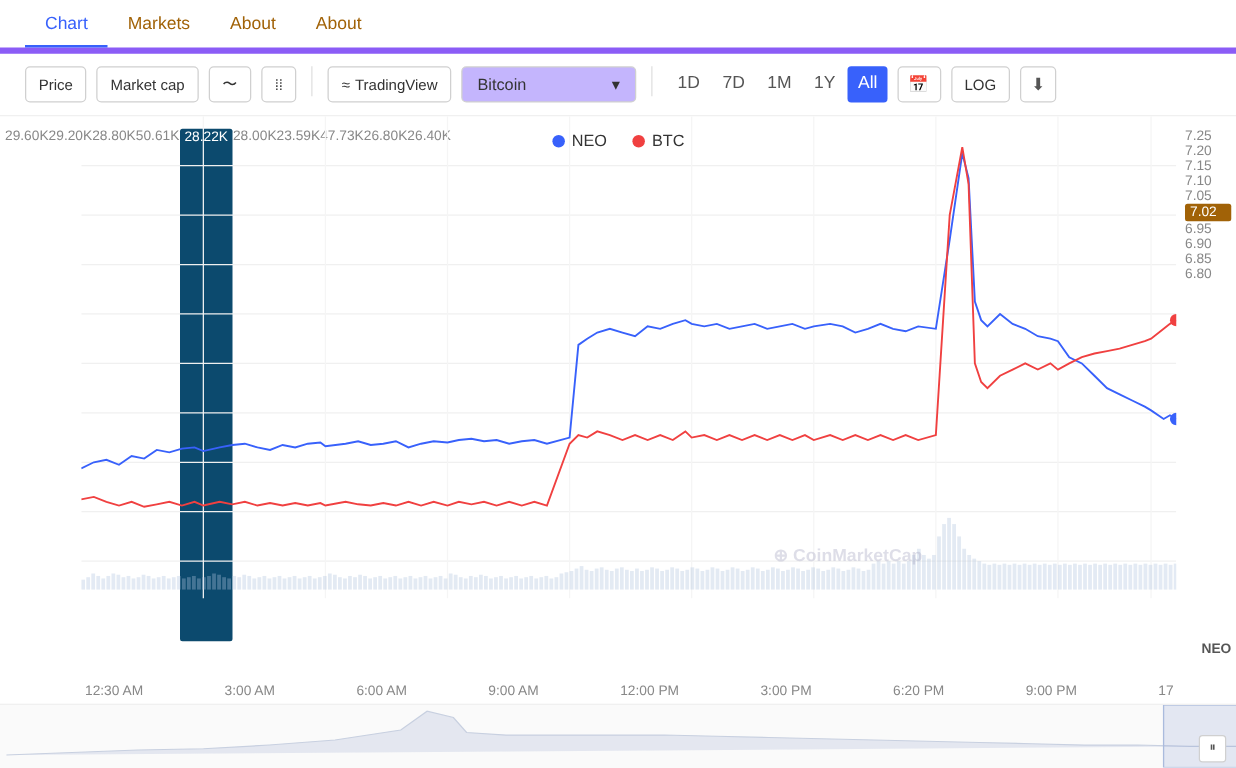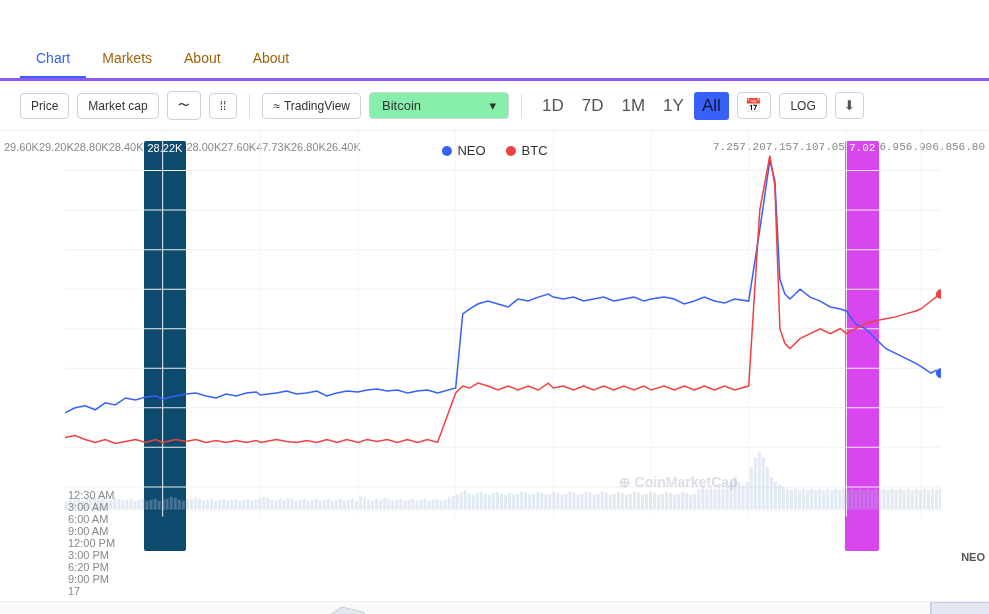--- a/index.html
+++ b/index.html
@@ -1,46 +1,46 @@
 <!DOCTYPE html>
 <html><head>
   <meta charset="utf-8">
   <style>
     * { box-sizing: border-box; margin: 0; padding: 0; }
     body { font-family: -apple-system, BlinkMacSystemFont, 'Segoe UI', sans-serif; background: #fff; color: #333; font-size: 13px; }
     
     
-    .nav { display: flex; align-items: center; border-bottom: 3px solid #8b5cf6; padding: 0 20px; gap: 0; margin-top: 40px; }
+    .nav { display: flex; align-items: center; border-bottom: 5px solid #8b5cf6; padding: 0 20px; gap: 0; }
     .nav-item { padding: 10px 16px; cursor: pointer; color: #a16207; font-size: 14px; border-bottom: 2px solid transparent; }
     .nav-item.active { color: #3861fb; border-bottom: 2px solid #3861fb; font-weight: 500; }
 
     
-    .toolbar { display: flex; align-items: center; padding: 10px 20px; gap: 8px; border-bottom: 1px solid #f0f0f0; }
+    .toolbar { display: flex; padding: 10px 20px; gap: 8px; border-bottom: 1px solid #f0f0f0; }
     .btn { display: flex; align-items: center; gap: 4px; padding: 5px 10px; border: 1px solid #d0d0d0; border-radius: 4px; cursor: pointer; background: #fff; color: #333; font-size: 12px; }
     .divider-v { width: 1px; height: 24px; background: #e0e0e0; margin: 0 4px; }
     .timeframe-group { display: flex; gap: 2px; }
-    .tf-btn { padding: 4px 8px; border-radius: 3px; cursor: pointer; font-size: 17px; color: #555; }
-    .tf-btn.active { background: #3861fb; color: #0f172a; }
-    .select-btn { display: flex; align-items: center; gap: 6px; padding: 5px 12px; border: 1px solid #d0d0d0; border-radius: 4px; cursor: pointer; background: #86efac; min-width: 140px; }
+    .tf-btn { padding: 4px 8px; border-radius: 3px; cursor: pointer; font-size: 14px; color: #555; }
+    .tf-btn.active { background: #3861fb; color: #ffffff; }
+    .select-btn { display: flex; align-items: center; gap: 6px; padding: 5px 12px; border: 1px solid #d0d0d0; border-radius: 4px; cursor: pointer; background: #c4b5fd; min-width: 140px; }
     .icon-btn { padding: 5px 8px; border: 1px solid #d0d0d0; border-radius: 4px; cursor: pointer; background: #fff; color: #555; }
 
     
     .chart-container { position: relative; width: 100%; padding: 0; }
     .chart-svg-wrapper { position: relative; width: 100%; height: 470px; }
     
     
     .chart-legend { position: absolute; top: 12px; left: 50%; transform: translateX(-50%); display: flex; gap: 20px; z-index: 10; }
     .legend-item { display: flex; align-items: center; gap: 6px; font-size: 13px; }
     .legend-dot { width: 10px; height: 10px; border-radius: 50%; }
 
     
     .y-axis-left { position: absolute; left: 0; top: 0; bottom: 40px; width: 60px; display: flex; flex-direction: row; justify-content: space-between; padding: 10px 4px; font-size: 11px; color: #888; text-align: right; }
-    .y-axis-right { position: absolute; right: 0; top: 0; bottom: 40px; width: 45px; display: flex; flex-direction: row; justify-content: flex-end; padding: 10px 4px; font-size: 11px; color: #888; font-family: Liberation Mono, monospace; }
+    .y-axis-right { position: absolute; right: 0; top: 0; bottom: 40px; width: 45px; display: flex; flex-direction: column; justify-content: flex-start; padding: 10px 4px; font-size: 11px; color: #888; }
     .y-label-highlighted { background: #0c4a6e; color: #fff; padding: 1px 4px; border-radius: 2px; font-size: 11px; }
-    .y-label-btc-highlighted { background: #d946ef; color: #fff; padding: 1px 4px; border-radius: 2px; font-size: 11px; }
+    .y-label-btc-highlighted { background: #a16207; color: #fff; padding: 1px 4px; border-radius: 2px; font-size: 11px; }
 
     
     .x-axis { display: flex; justify-content: space-between; padding: 4px 70px 4px 68px; font-size: 11px; color: #888; }
 
     
     .mini-chart-area { position: relative; height: 60px; border-top: 1px solid #f0f0f0; background: #fafafa; }
     .mini-chart-timeline { display: flex; justify-content: space-between; padding: 2px 20px; font-size: 11px; color: #888; }
     .pause-btn { position: absolute; right: 8px; top: 50%; transform: translateY(-50%); width: 22px; height: 22px; border: 1px solid #d0d0d0; border-radius: 3px; background: #fff; display: flex; align-items: center; justify-content: center; cursor: pointer; font-size: 10px; color: #555; }
 
     .neo-label { position: absolute; right: 0; bottom: 38px; font-size: 11px; color: #555; font-weight: 600; padding-right: 4px; }
@@ -93,24 +93,24 @@
       <div class="legend-item">
         <div class="legend-dot" style="background:#f04040;"></div>
         <span>BTC</span>
       </div>
     </div>
 
     <div class="y-axis-left">
       <span>29.60K</span>
       <span>29.20K</span>
       <span>28.80K</span>
-      <span>28.40K</span>
+      <span>50.61K</span>
       <span class="y-label-highlighted">28.22K</span>
       <span>28.00K</span>
-      <span>27.60K</span>
+      <span>23.59K</span>
       <span>47.73K</span>
       <span>26.80K</span>
       <span>26.40K</span>
     </div>
 
     <div class="y-axis-right">
       <span>7.25</span>
       <span>7.20</span>
       <span>7.15</span>
       <span>7.10</span>
@@ -380,21 +380,21 @@
       </g>
 
       <text x="550" y="360" font-size="14" fill="rgba(160,160,190,0.35)" font-weight="600">⊕ CoinMarketCap</text>
 
       <circle cx="870" cy="165" r="5" fill="#f04040"></circle>
 
       <circle cx="870" cy="245" r="5" fill="#3861fb"></circle>
 
     </svg>
 
-    <div class="x-axis" style="position:absolute;bottom:0;left:0;right:0;display:flex;justify-content:space-between;padding:0 50px 4px 68px;flex-direction:column;">
+    <div class="x-axis" style="position:absolute;bottom:0;left:0;right:0;display:flex;justify-content:space-between;padding:0 50px 4px 68px;">
       <span>12:30 AM</span>
       <span>3:00 AM</span>
       <span>6:00 AM</span>
       <span>9:00 AM</span>
       <span>12:00 PM</span>
       <span>3:00 PM</span>
       <span>6:20 PM</span>
       <span>9:00 PM</span>
       <span>17</span>
     </div>

